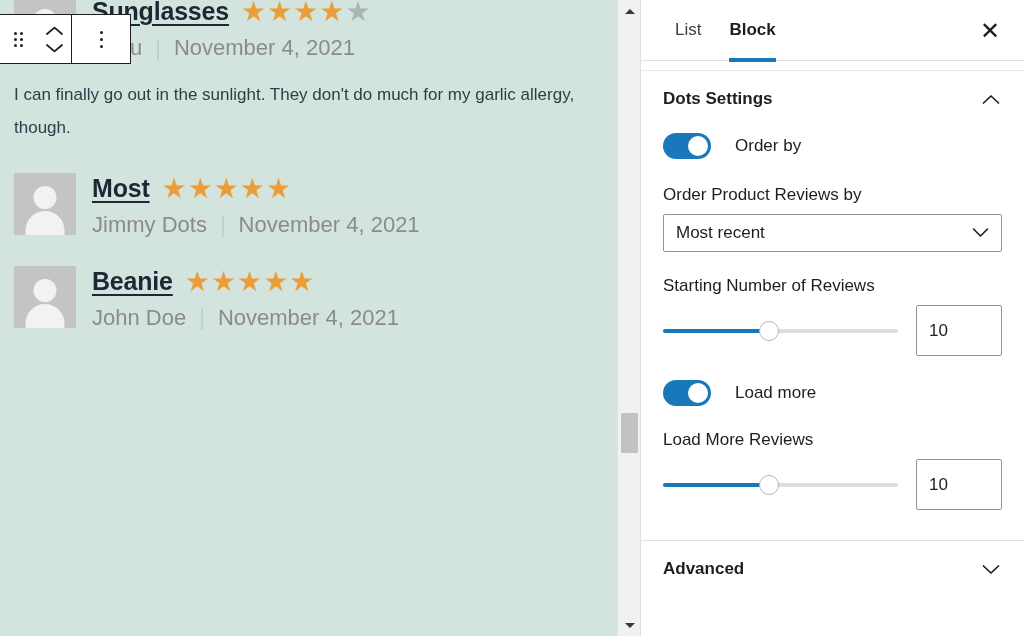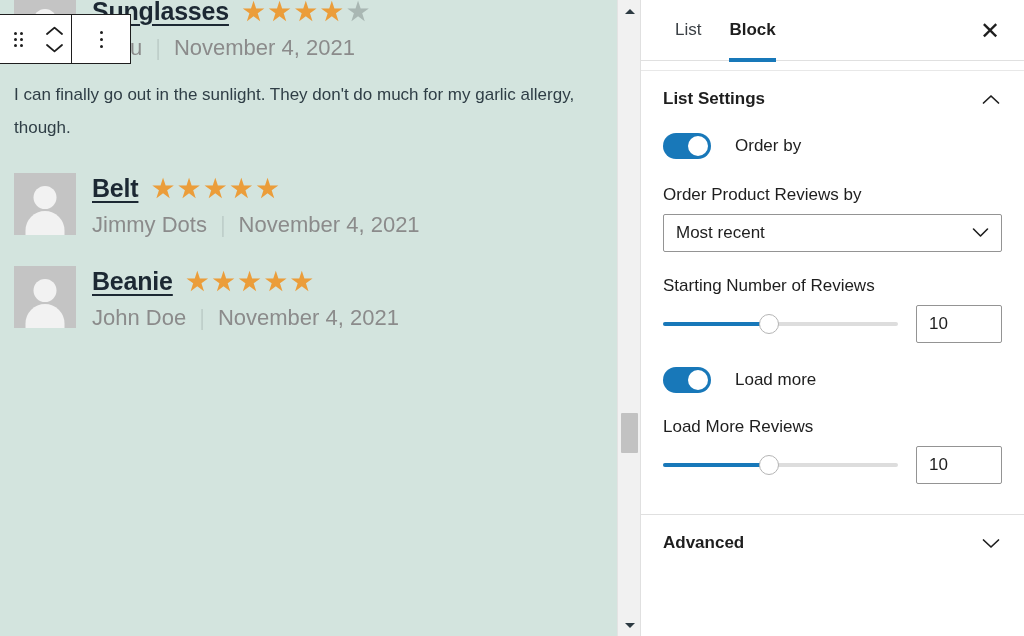--- a/index.html
+++ b/index.html
@@ -236,21 +236,21 @@
     background: #1878b9; border-radius: 2px;
   }
   .range-thumb {
     position: absolute;
     width: 20px; height: 20px; border-radius: 50%;
     background: #fff; border: 1px solid #b5b5b5;
     transform: translateX(-50%);
     cursor: pointer;
   }
   .num-box {
-    width: 86px; height: 38px;
+    width: 86px; height: 51px;
     border: 1px solid #949494; border-radius: 2px;
     display: flex; align-items: center;
     padding: 0 12px;
     font-size: 17px; color: #1e1e1e;
     background: #fff;
   }
   .divider { height: 1px; background: #e0e0e0; margin: 0; }
   .adv-row {
     display: flex; align-items: center; justify-content: space-between;
     height: 56px; padding: 0 22px; cursor: pointer;
@@ -292,21 +292,21 @@
       </div>
 
       <div class="review" style="margin-top:24px;">
         <div class="review-head">
           <div class="avatar">
             <div class="head"></div>
             <div class="body"></div>
           </div>
           <div class="review-meta">
             <div class="title-row">
-              <span class="prod-title">Belt</span>
+              <span class="prod-title">Most</span>
               <span class="stars" id="stars-1">
                   <span class="star">★</span>
                   <span class="star">★</span>
                   <span class="star">★</span>
                   <span class="star">★</span>
                   <span class="star">★</span>
                 </span>
             </div>
             <div class="byline">
               <span>Jimmy Dots</span>
@@ -394,21 +394,21 @@
     <div class="sb-header">
       <button class="sb-tab">List</button>
       <button class="sb-tab active">Block</button>
       <button class="sb-close">✕</button>
     </div>
 
     <div class="sb-spacer"></div>
 
     <div class="panel">
       <div class="panel-title-row">
-        <span class="panel-title">List Settings</span>
+        <span class="panel-title">Dots Settings</span>
         <span class="chev">
           <svg width="18" height="11" viewBox="0 0 18 11">
             <path d="M1.5 9 L9 2 L16.5 9" stroke="#1e1e1e" stroke-width="1.7" fill="none" stroke-linecap="round" stroke-linejoin="round"></path>
           </svg>
         </span>
       </div>
 
       <div class="toggle-row">
         <div class="toggle">
           <span class="knob"></span>

